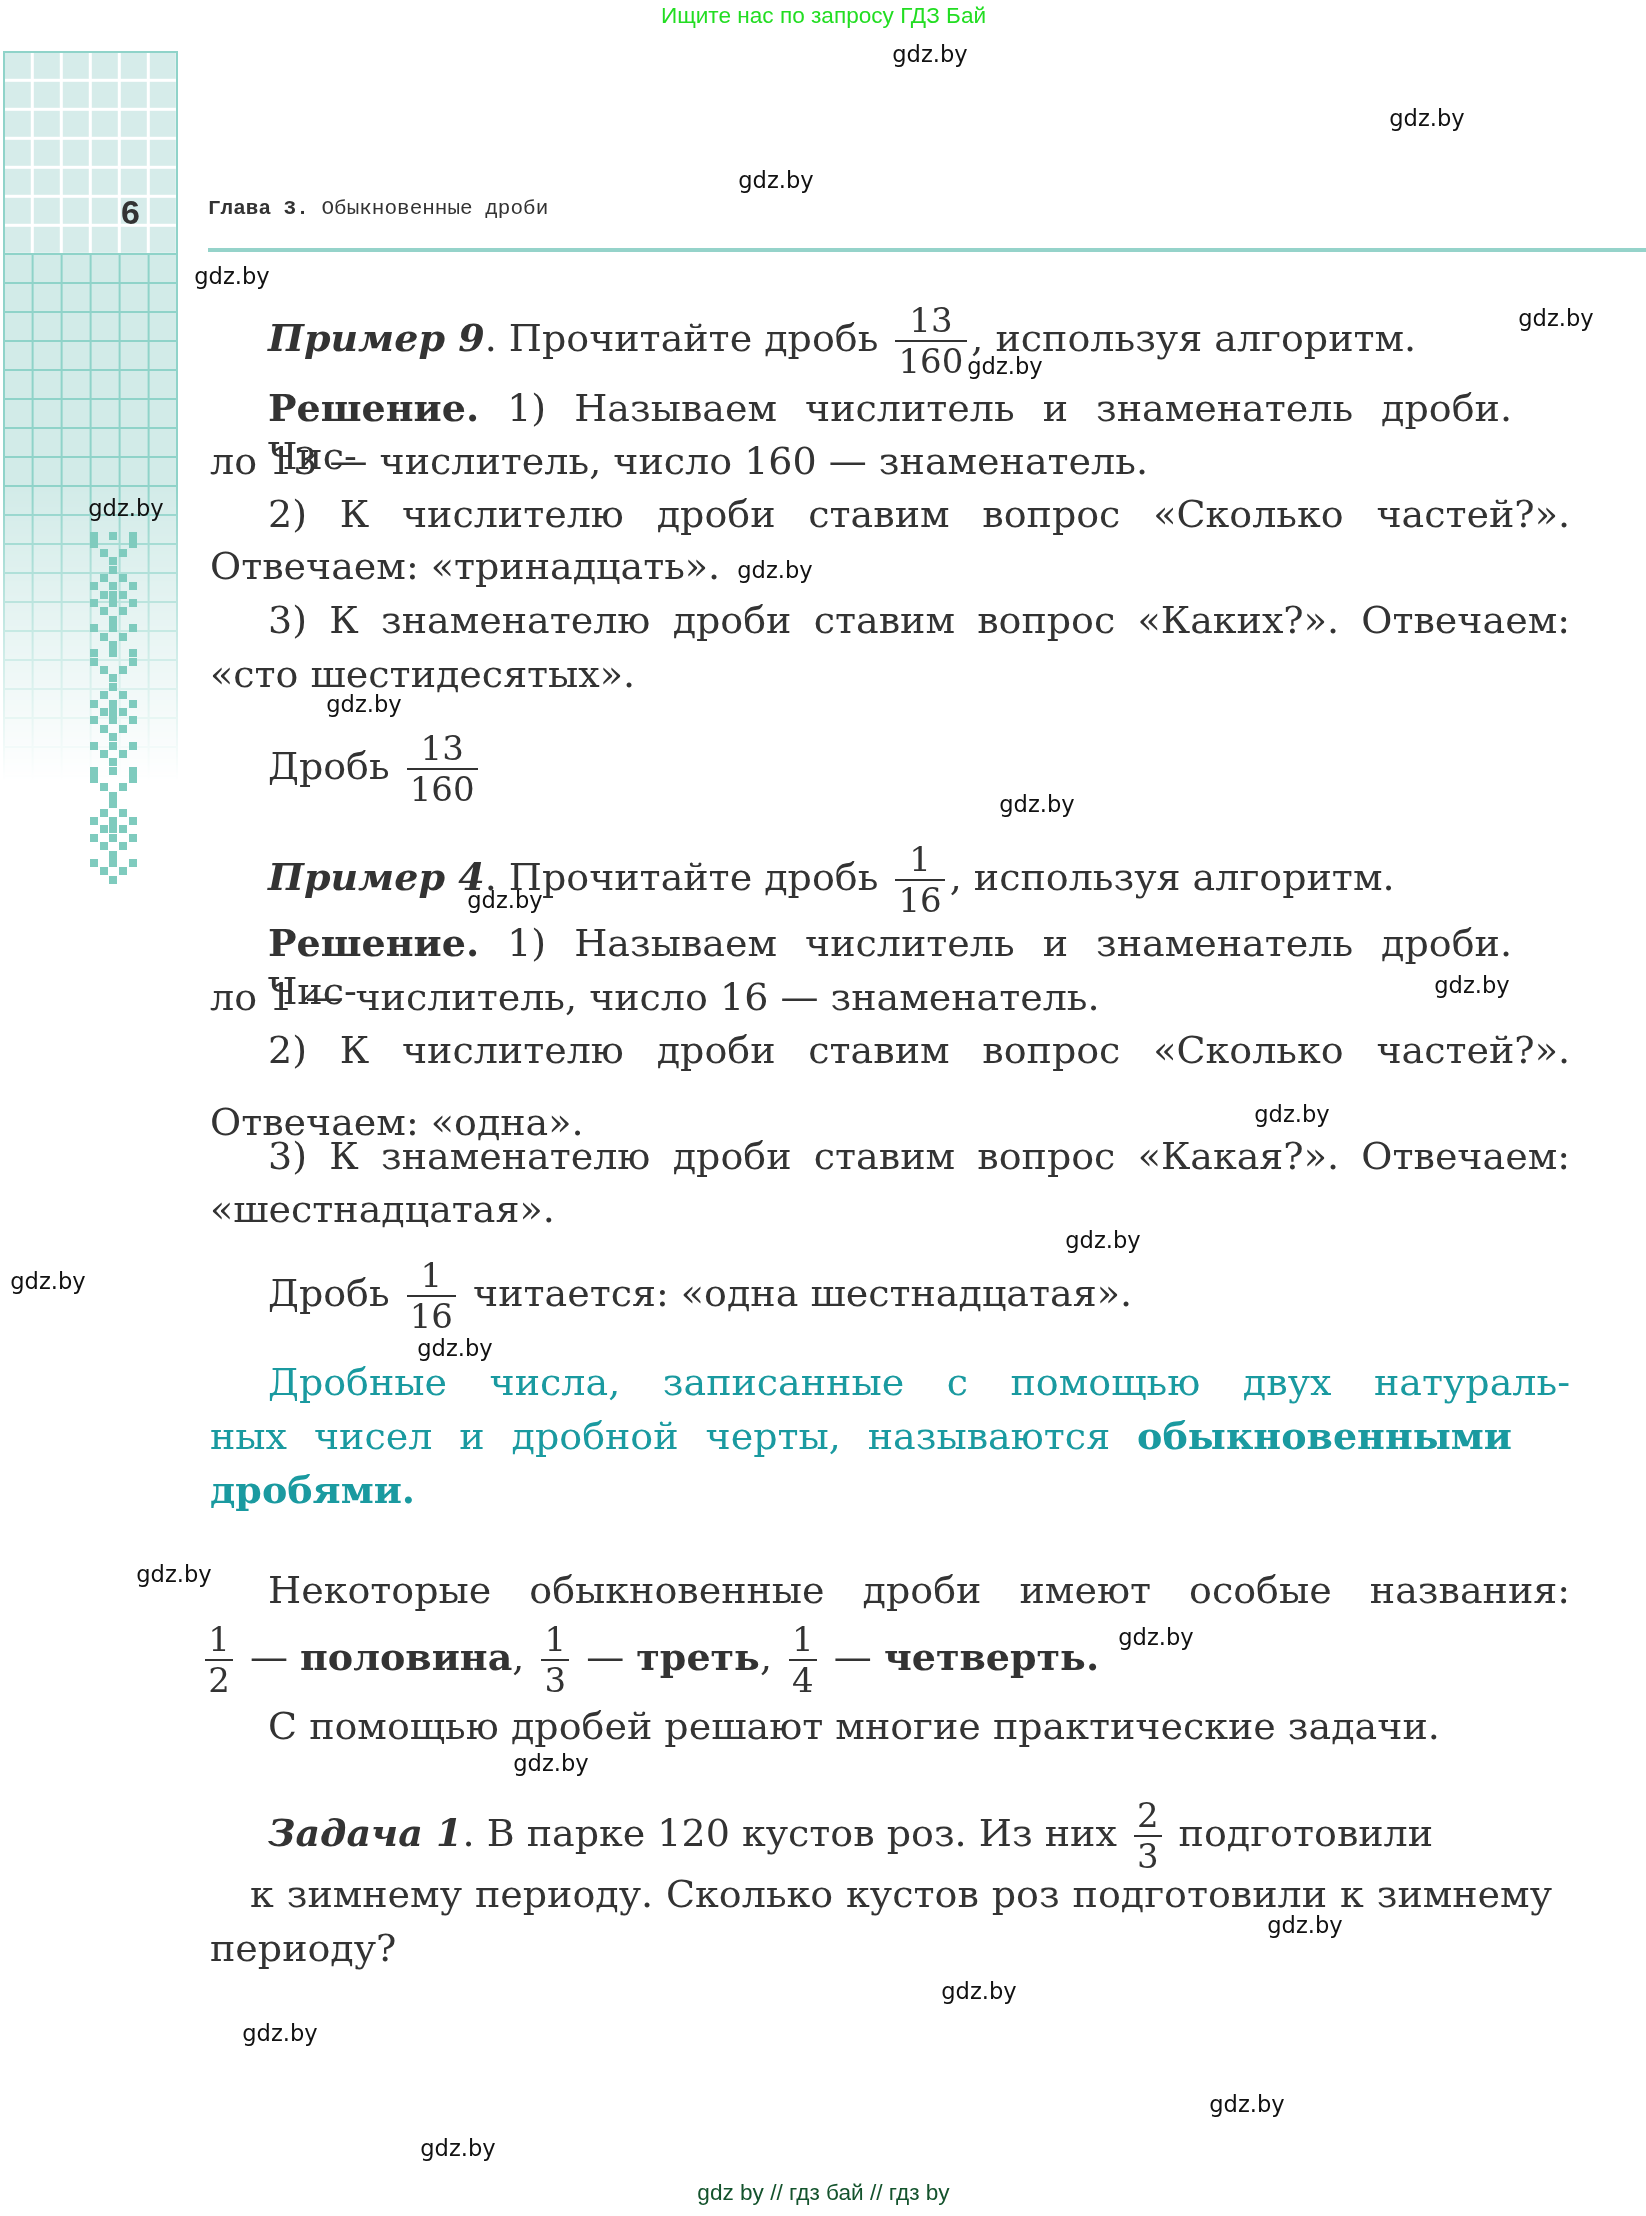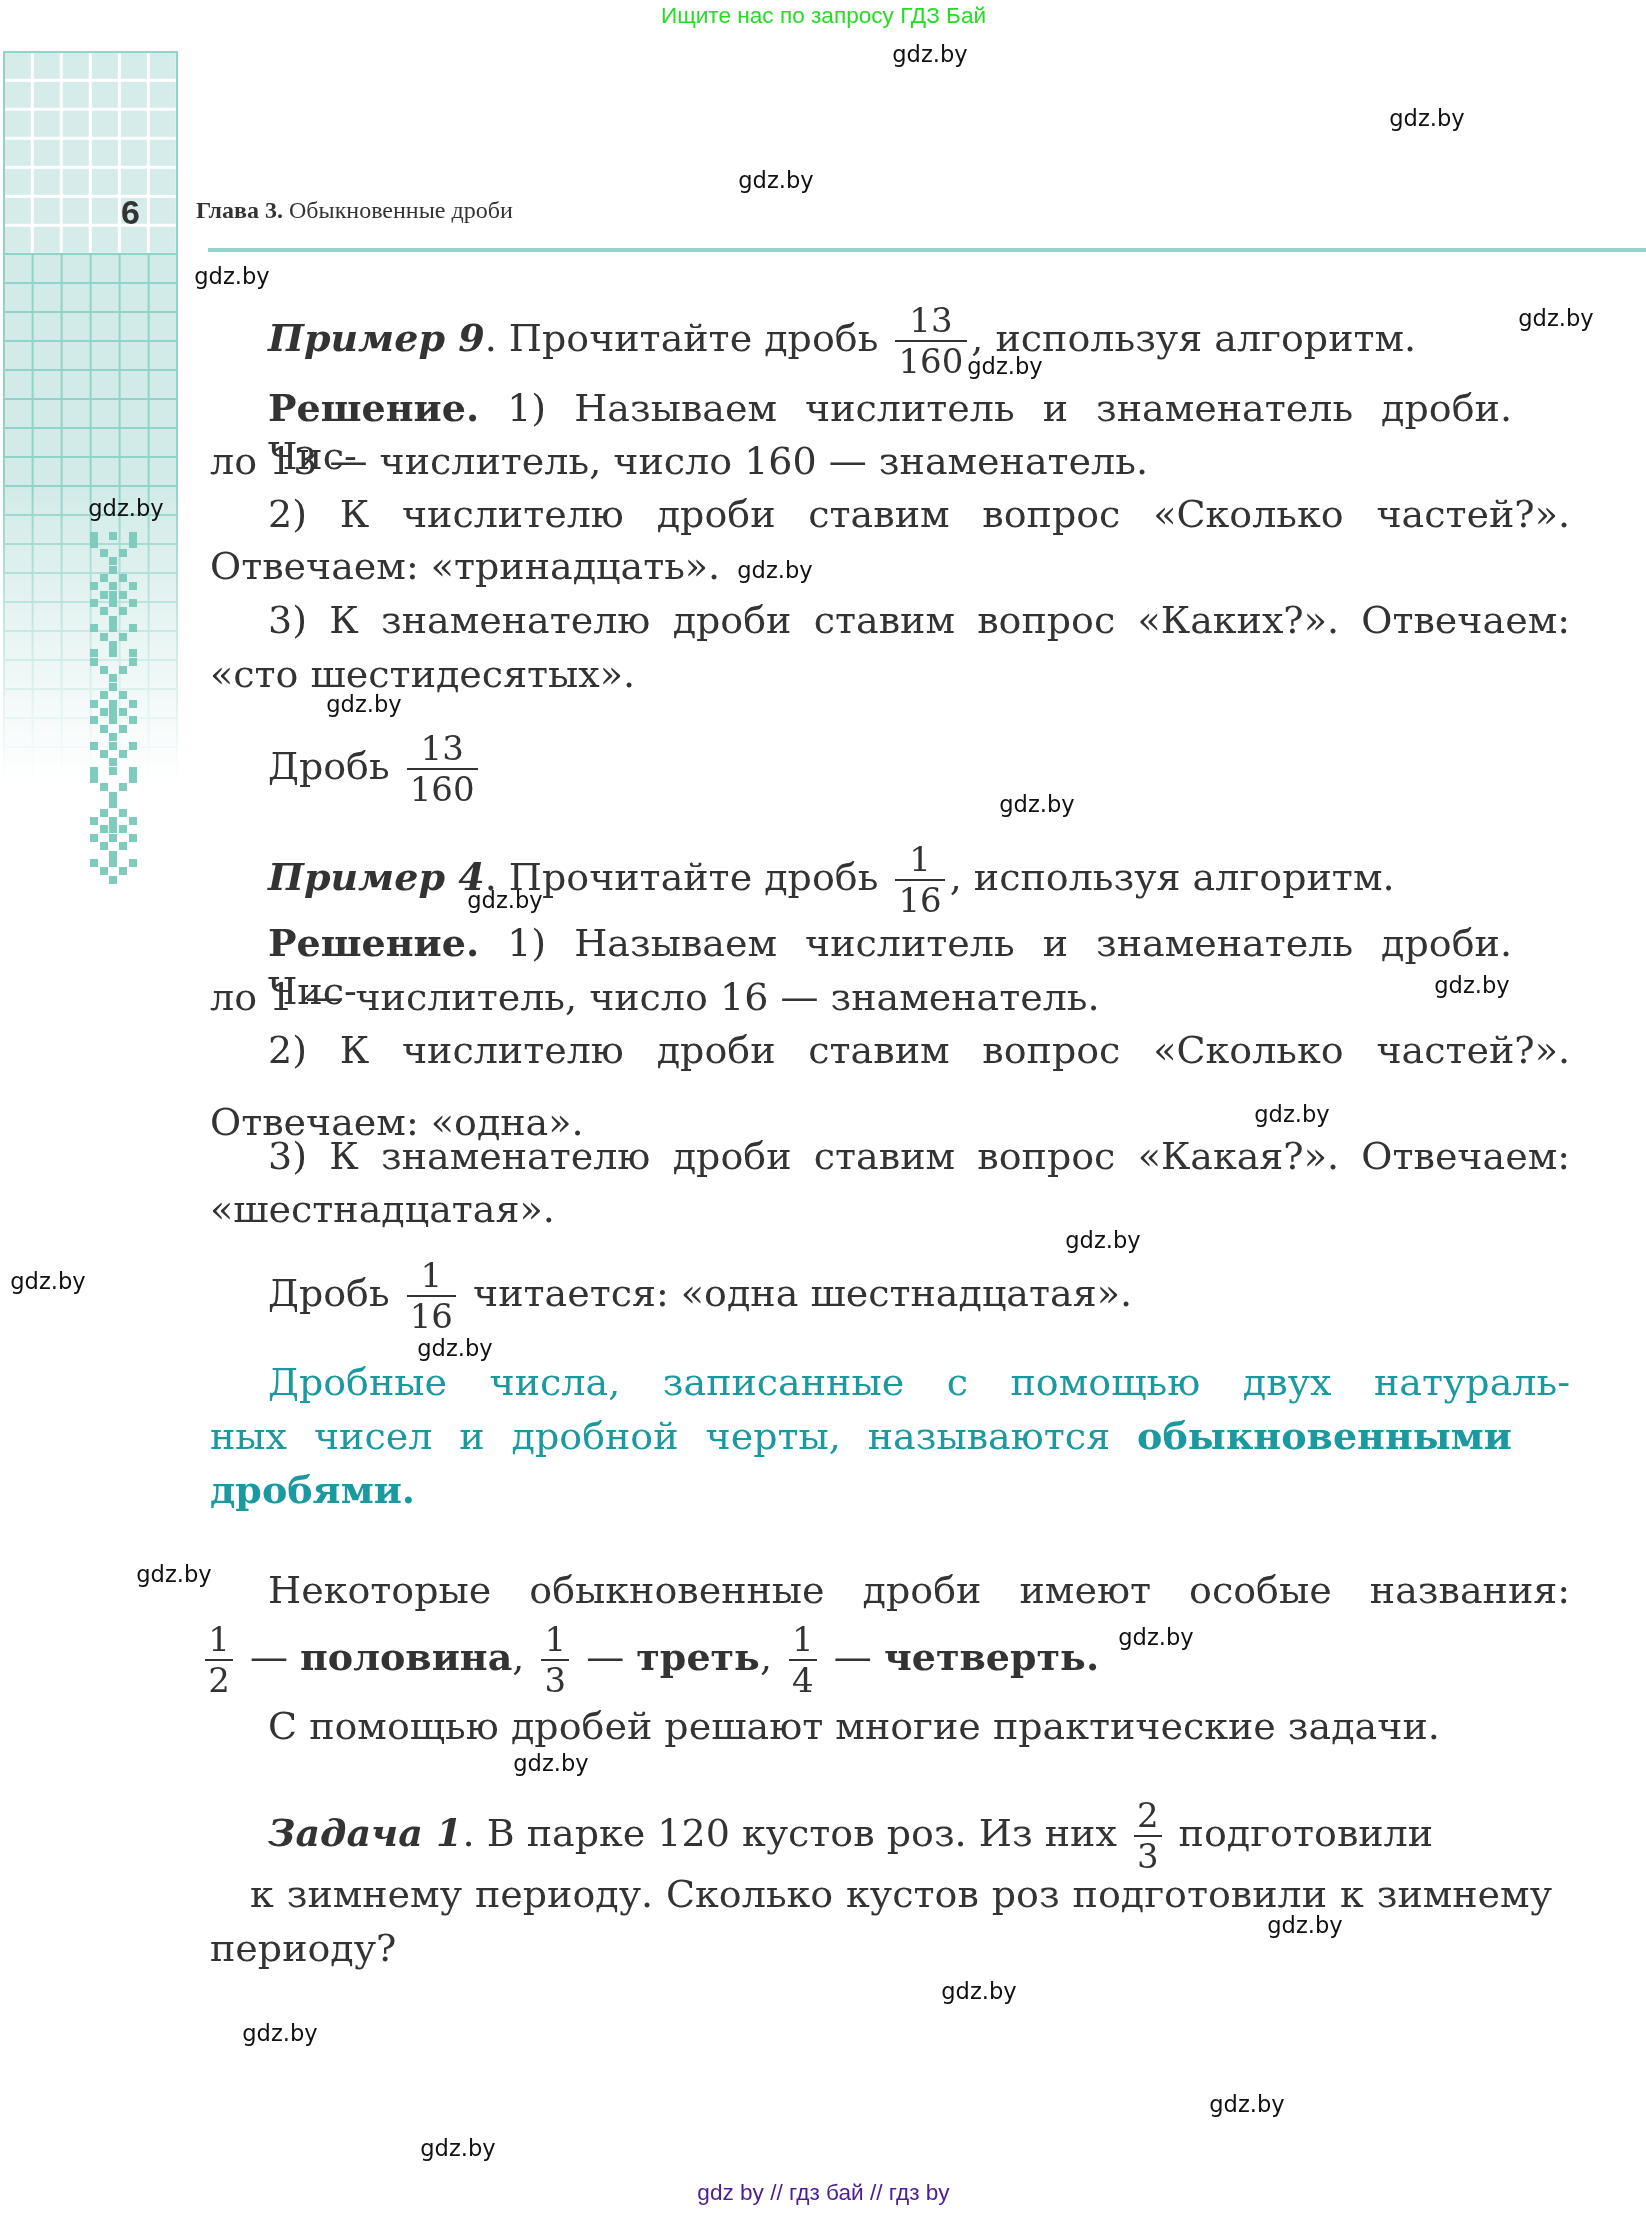--- a/index.html
+++ b/index.html
@@ -3,42 +3,42 @@
 <meta charset="utf-8">
 <style>
   html, body { margin:0; padding:0; }
   body { width:1647px; height:2216px; position:relative; background:#ffffff; overflow:hidden;
          font-family:"DejaVu Serif", "Liberation Serif", serif; color:#333333; }
   .abs { position:absolute; white-space:nowrap; }
   .top-banner { left:0; width:1647px; top:3.2px; text-align:center; font-family:"Liberation Sans", sans-serif;
                 font-size:22.6px; color:#22dd22; }
   .wm { font-family:"DejaVu Sans", sans-serif; font-size:22.6px; color:#111111; transform:translate(-50%,-50%); }
   .footer-links { left:0; width:1647px; top:2180px; text-align:center; font-family:"Liberation Sans", sans-serif;
-                  font-size:22.6px; color:#4c1d95; }
+                  font-size:22.6px; color:#14532d; }
   
   .sidebar { left:0; top:48px; width:177px; height:870px; }
   .grid-top { position:absolute; left:3.2px; top:3.2px; width:171px; height:201px; border:2.4px solid #8fd3c9; border-bottom:none;
               background-color:#d6ecea;
               background-image:
                 linear-gradient(to right, #ffffff 0 3.2px, transparent 3.2px),
                 linear-gradient(to bottom, #ffffff 0 3.2px, transparent 3.2px);
               background-size:29px 29px; background-position:-3.2px -3.2px; }
   .grid-bottom { position:absolute; left:3.2px; top:205px; width:171px; height:661px; border-left:2.4px solid #8fd3c9; border-right:2.4px solid #8fd3c9;
               background-color:#d2ebe8;
               background-image:
                 linear-gradient(to right, #8fd3c9 0 2.4px, transparent 2.4px),
                 linear-gradient(to bottom, #8fd3c9 0 2.4px, transparent 2.4px);
               background-size:29px 29px; background-position:-2.4px 0;
               -webkit-mask-image:linear-gradient(to bottom, #000 0%, #000 35%, rgba(0,0,0,0) 80%);
               mask-image:linear-gradient(to bottom, #000 0%, #000 35%, rgba(0,0,0,0) 80%); }
   .page-number { left:121px; top:193px; font-family:"Liberation Sans", sans-serif; font-weight:bold; font-size:34px; color:#333; }
   .ornament { left:90px; top:532px; width:53px; height:371px; }
   .ornament .px { position:absolute; width:8px; height:8px; background:#7fcbbe; }
   
-  .chapter { left:196px; top:197px; font-family:Liberation Serif, serif; font-size:24px; color:#333; }
+  .chapter { left:208px; top:197px; font-family:Liberation Mono, monospace; font-size:21px; color:#333; }
   .chapter b { font-weight:bold; }
   .header-rule { left:208px; top:248px; width:1439px; height:4px; background:#95d3ca; }
   
   .line { font-size:38px; line-height:48px; height:48px; }
   .teal { color:#1a9aa0; }
   .teal-bold { color:#1a9aa0; font-weight:bold; }
   .italic-bold { font-style:italic; font-weight:bold; }
   .bold { font-weight:bold; }
   .frac { display:inline-flex; flex-direction:column; align-items:center; vertical-align:middle; font-size:34px; line-height:39px; margin:0 4.8px; }
   .frac .num { padding:0 3.2px; }

